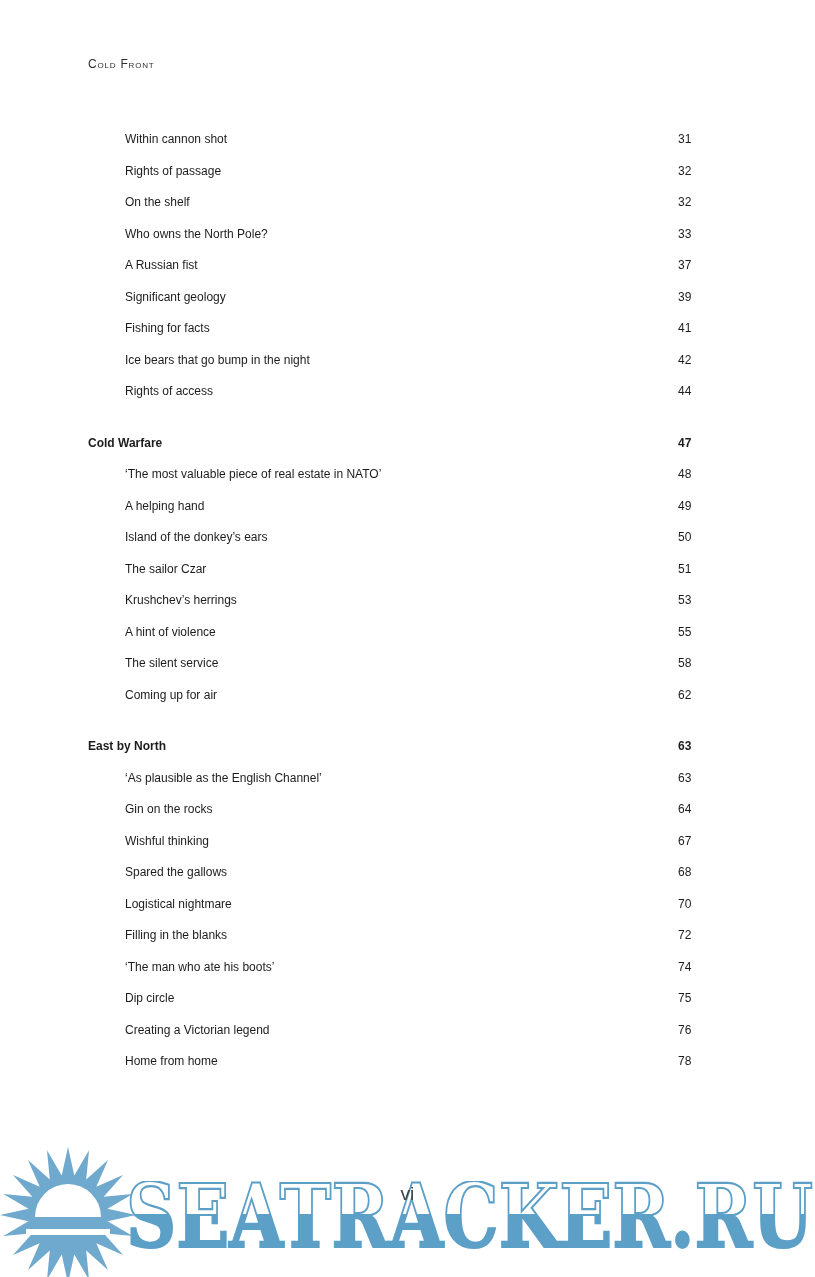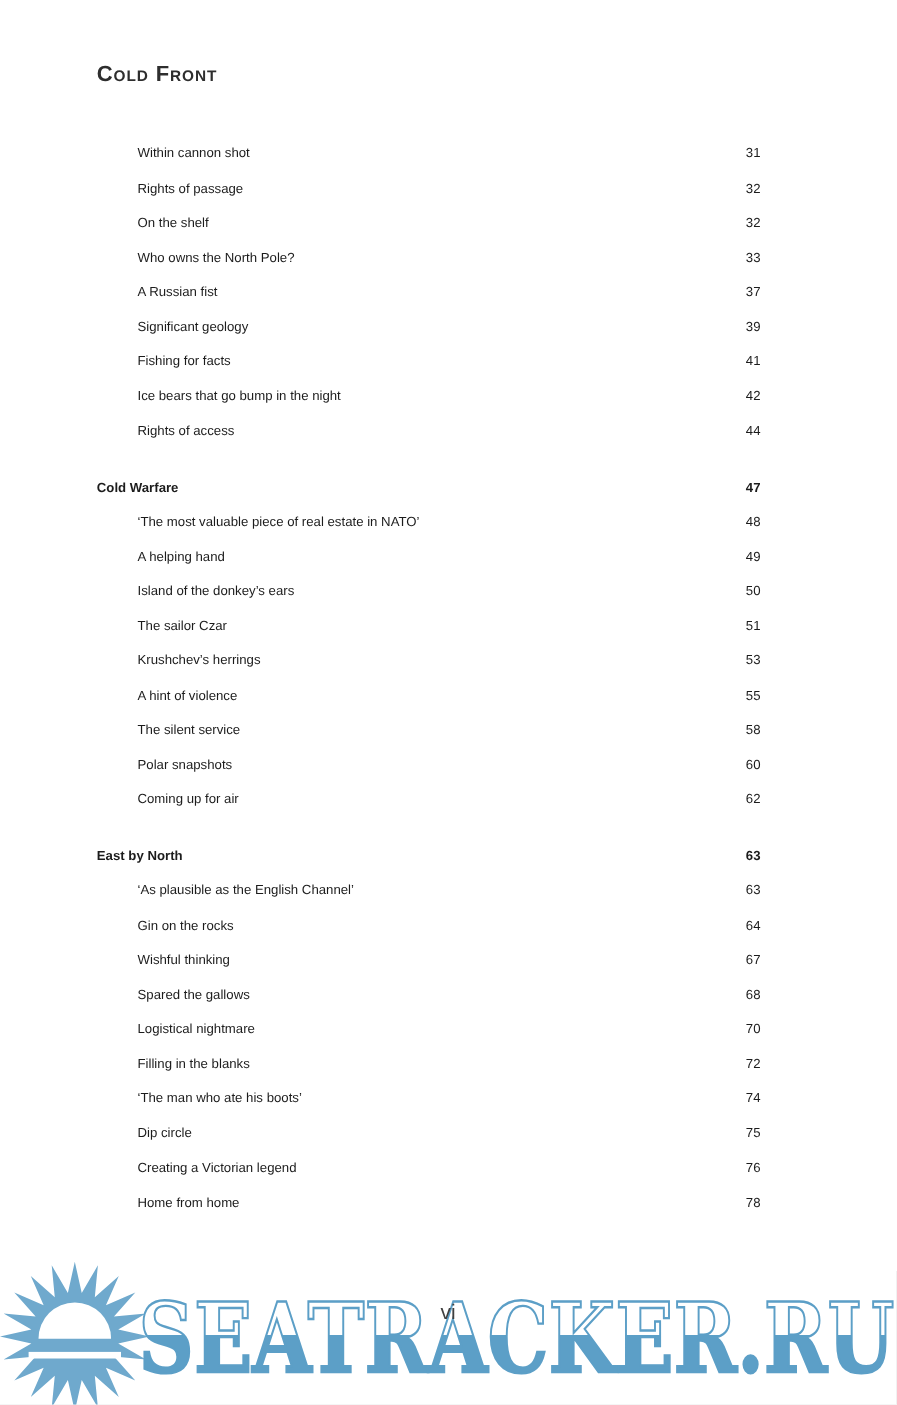--- a/index.html
+++ b/index.html
@@ -11,25 +11,24 @@
     margin: 0 auto;
     background: #ffffff;
     overflow: hidden;
     font-family: "Liberation Sans", "DejaVu Sans", sans-serif;
     color: #1c1c1c;
   }
   .running-header {
     position: absolute;
     left: 88px;
     top: 57px;
-    font-size: 20px;
+    font-size: 12px;
     font-variant: small-caps;
     letter-spacing: 0.8px;
     color: #2e2e2e;
-    font-weight: bold;
   }
   .toc {
     position: absolute;
     left: 88px;
     top: 124px;
     width: 624px;
   }
   .toc-section { margin: 0; }
   .toc-section + .toc-section { margin-top: 20px; }
   .toc-row {
@@ -135,24 +134,20 @@
           <span class="toc-title">Krushchev’s herrings</span>
           <span class="toc-page">53</span>
         </div>
         <div class="toc-row sub">
           <span class="toc-title">A hint of violence</span>
           <span class="toc-page">55</span>
         </div>
         <div class="toc-row sub">
           <span class="toc-title">The silent service</span>
           <span class="toc-page">58</span>
-        </div>
-        <div class="toc-row sub">
-          <span class="toc-title">Polar snapshots</span>
-          <span class="toc-page">60</span>
         </div>
         <div class="toc-row sub">
           <span class="toc-title">Coming up for air</span>
           <span class="toc-page">62</span>
         </div>
       </section>
       <section class="toc-section">
         <div class="toc-row head">
           <span class="toc-title">East by North</span>
           <span class="toc-page">63</span>

